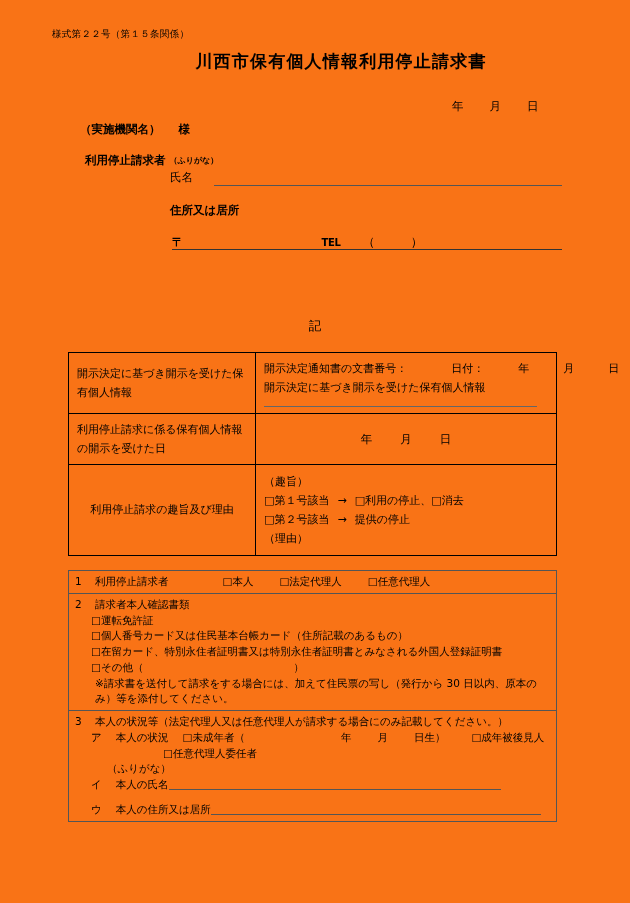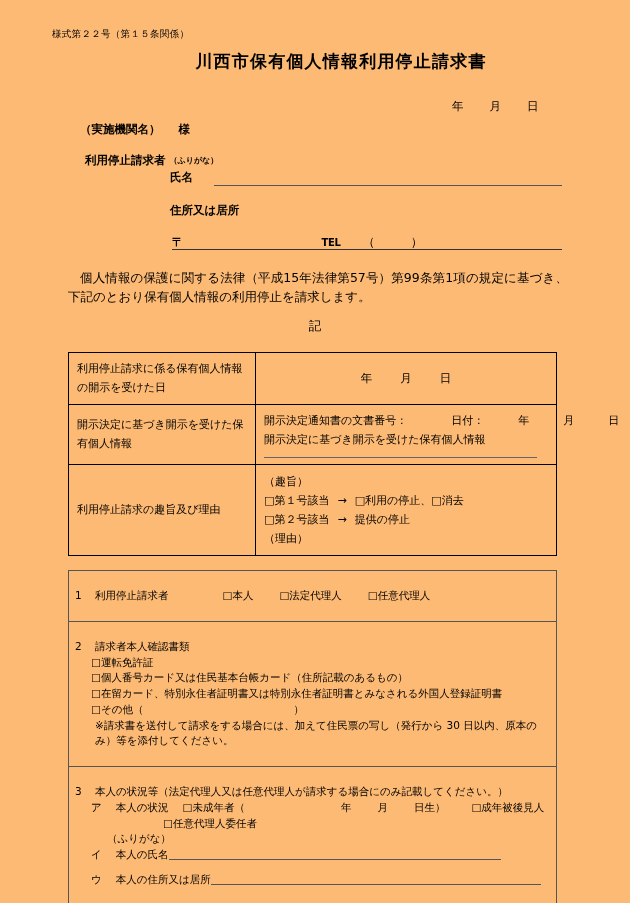--- a/index.html
+++ b/index.html
@@ -9,21 +9,21 @@
     background: #ffffff;
   }
   body {
     font-family: "DejaVu Sans", "Liberation Sans", sans-serif;
     color: #000000;
   }
   #page {
     position: relative;
     width: 630px;
     height: 903px;
-    background: #fdba74;
+    background: #f97316;
     overflow: hidden;
   }
 
   
   .form-no {
     position: absolute;
     left: 52px;
     top: 28px;
     font-size: 9.5px;
     letter-spacing: 0.3px;
@@ -73,21 +73,21 @@
     font-size: 8px;
     font-weight: bold;
     margin-left: 4px;
     vertical-align: 1px;
   }
   .name-label {
     position: absolute;
     left: 170px;
     top: 170px;
     font-size: 11.5px;
-    font-weight: bold;
+    font-weight: normal;
   }
   .name-rule {
     position: absolute;
     left: 214px;
     top: 185px;
     width: 348px;
     border-bottom: 1px solid #555;
   }
   .addr-label {
     position: absolute;
@@ -174,35 +174,35 @@
   .docno-line .g2 { display: inline-block; width: 34px; }
   .docno-line .g3 { display: inline-block; width: 34px; }
   .docno-line .g4 { display: inline-block; width: 34px; }
   .write-rule {
     margin-top: 8px;
     border-bottom: 1px solid #666;
     width: 96%;
   }
   .reason-cell { line-height: 1.65; height: 78px; vertical-align: top; }
   .reason-cell .arrow { display: inline-block; margin: 0 8px; }
-  .vmid { vertical-align: middle !important; }
+  .vmid { vertical-align: middle !important; text-align: center; }
 
   
   .tbl2 {
     position: absolute;
     left: 68px;
     top: 570px;
     width: 489px;
     border-collapse: collapse;
     table-layout: fixed;
     font-size: 10.5px;
   }
   .tbl2 td {
     border: 1px solid #555;
-    padding: 17px 6px;
+    padding: 3px 6px;
     vertical-align: top;
     line-height: 1.5;
   }
   .num { display: inline-block; width: 20px; }
   .ind1 { margin-left: 16px; }
   .ind2 { margin-left: 32px; }
   .gap-s { display: inline-block; width: 14px; }
   .gap-m { display: inline-block; width: 26px; }
   .gap-l { display: inline-block; width: 54px; }
   .gap-xl { display: inline-block; width: 96px; }
@@ -239,41 +239,38 @@
   <div class="name-label">氏名</div>
   <div class="name-rule"></div>
 
   <div class="addr-label">住所又は居所</div>
 
   <div class="zip-row">
     <span>〒</span><span class="tel">TEL</span><span class="paren"><span>（</span><span class="gap"></span><span>）</span></span>
   </div>
   <div class="zip-rule"></div>
 
-  <div class="statement">
-    <span class="indent">個人情報の保護に関する法律（平成15年法律第57号）第99条第1項の規定に基づき、下記のとおり保有個人情報の利用停止を請求します。</span>
-  </div>
   <div class="ki">記</div>
 
   <table class="tbl1">
     <tbody>
         <tr>
-      <td class="c-head">利用停止請求に係る保有個人情報の開示を受けた日</td>
-      <td class="cell-date">
-        <span>年</span><span class="sp"></span><span>月</span><span class="sp"></span><span>日</span>
-      </td>
-    </tr>
-    <tr>
       <td class="c-head">開示決定に基づき開示を受けた保有個人情報</td>
       <td>
         <div class="docno-line">
           <span>開示決定通知書の文書番号：</span><span class="g1"></span><span>日付：</span><span class="g2"></span><span>年</span><span class="g3"></span><span>月</span><span class="g4"></span><span>日</span>
         </div>
         <div>開示決定に基づき開示を受けた保有個人情報</div>
         <div class="write-rule"></div>
+      </td>
+    </tr>
+    <tr>
+      <td class="c-head">利用停止請求に係る保有個人情報の開示を受けた日</td>
+      <td class="cell-date">
+        <span>年</span><span class="sp"></span><span>月</span><span class="sp"></span><span>日</span>
       </td>
     </tr>
     <tr>
       <td class="c-head vmid">利用停止請求の趣旨及び理由</td>
       <td class="reason-cell">
         <div>（趣旨）</div>
         <div class="nowrap">
           <span>□第１号該当</span><span class="arrow">→</span><span>□利用の停止、□消去</span>
         </div>
         <div class="nowrap">

